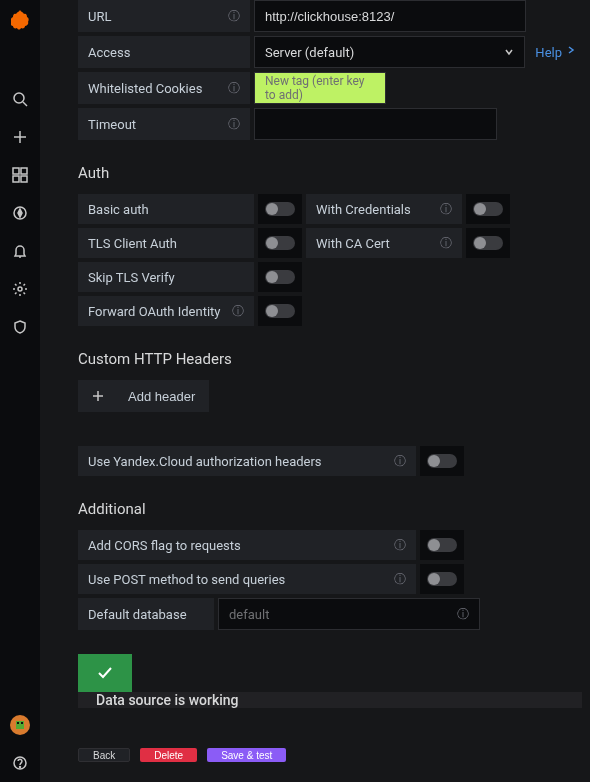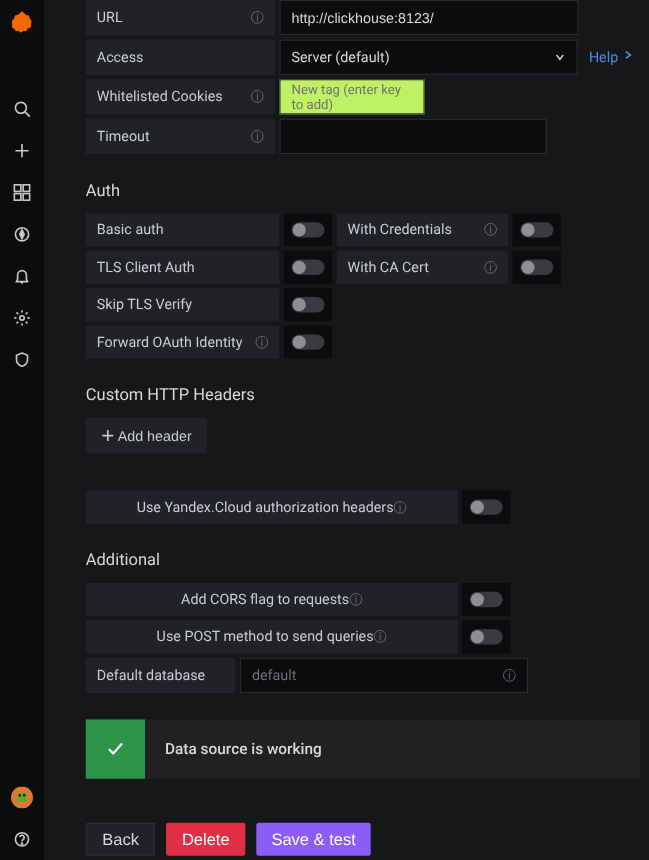--- a/index.html
+++ b/index.html
@@ -134,33 +134,33 @@
     position: absolute;
     top: 1px; left: 1px;
   }
   .add-header-btn {
     background: #202226;
     border: none;
     height: 32px;
     padding: 0 14px;
     color: #c7d0d9;
     display: inline-flex; align-items: center;
-    gap: 3px;
+    gap: 24px;
     cursor: pointer;
     font-size: 13px;
   }
   .long-row {
     display: flex; align-items: center; gap: 4px; margin-bottom: 4px;
   }
   .long-label {
     background: #202226;
     height: 30px;
     display: flex;
     align-items: center;
-    justify-content: center;
+    justify-content: space-between;
     padding: 0 10px;
     color: #c7d0d9;
     font-size: 13px;
     flex: 0 0 338px;
   }
   .long-toggle-box {
     background: #0b0c0e;
     height: 30px; width: 44px;
     display: flex; align-items: center; justify-content: center;
     cursor: pointer;
@@ -179,41 +179,42 @@
     height: 32px;
     flex: 0 0 262px;
     padding: 0 10px;
     color: #6f7073;
     display: flex; align-items: center; justify-content: space-between;
   }
   .success-banner {
     margin-top: 24px;
     height: 54px;
     display: flex;
+    flex-direction: column;
   }
   .banner-icon {
     width: 54px; height: 54px;
     background: #2d9347;
     display: flex; align-items: center; justify-content: center;
   }
   .banner-text {
     flex: 1;
     background: #212124;
     height: 54px;
     display: flex; align-items: center;
     padding: 0 18px;
     font-size: 14px;
     color: #d8d9da;
     font-weight: 500;
   }
   .btn-row { display: flex; gap: 10px; margin-top: 40px; }
   .btn {
-    height: 30px;
+    height: 14px;
     padding: 0 14px;
-    font-size: 15px;
+    font-size: 10px;
     border: none;
     cursor: pointer;
     border-radius: 2px;
   }
   .btn-back { background: #202226; color: #d8d9da; border: 1px solid #2f2f33; }
   .btn-delete { background: #e02f44; color: #ffffff; }
   .btn-save { background: #8b5cf6; color: #fff; }
   svg { display: block; }
 </style>
 </head>

